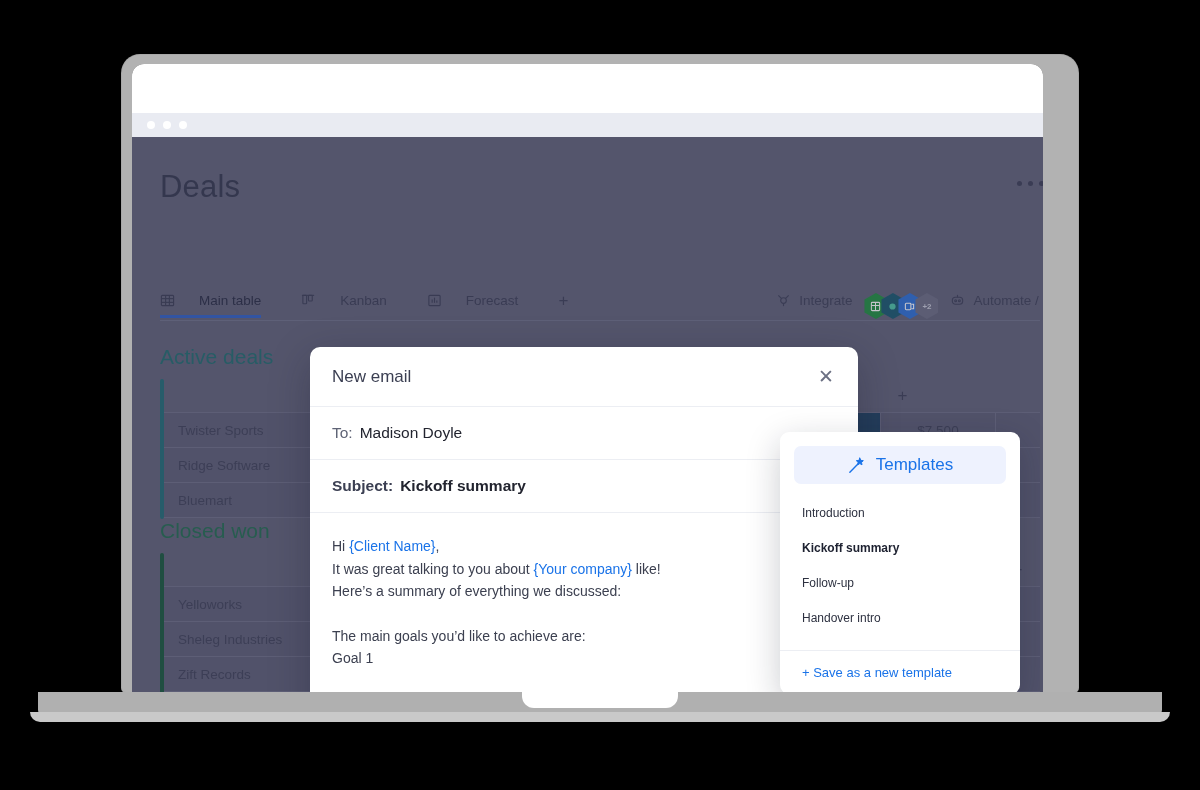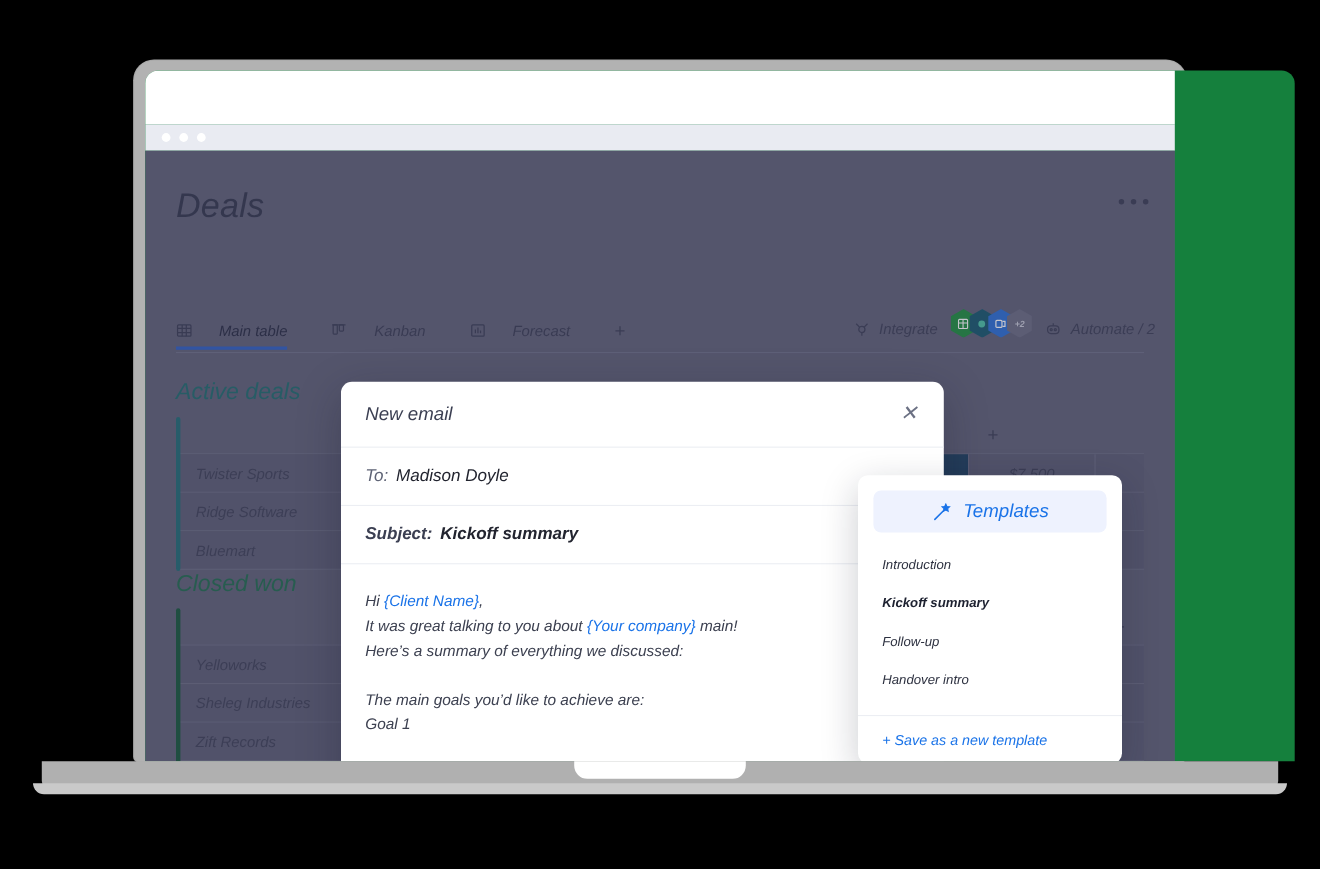--- a/index.html
+++ b/index.html
@@ -18,25 +18,24 @@
     position: absolute;
     left: 122px; top: 55px;
     width: 956px; height: 637px;
     background: #b2b2b2;
     border-radius: 18px 18px 4px 4px;
     box-shadow: 0 0 0 1px #a8a8a8;
   }
   .screen {
     position: absolute;
     left: 132px; top: 64px;
-    width: 1045px; height: 628px;
-    background: #15803d;
+    width: 911px; height: 628px;
+    background: #404040;
     border-radius: 12px 12px 0 0;
     overflow: hidden;
-    font-style: italic;
   }
   .base {
     position: absolute;
     left: 38px; top: 692px;
     width: 1124px; height: 24px;
     background: #b0b0b0;
     border-radius: 0 0 6px 6px;
   }
   .base-lip {
     position: absolute;
@@ -98,22 +97,22 @@
     position: relative;
   }
   .tab.active { color: #262a42; }
   .tab.active::after {
     content: ""; position: absolute; left: 0; right: 0; bottom: -1px;
     height: 2.5px; background: #2f5fc4;
   }
   .tab .plus { font-size: 17px; color: #3a3d55; line-height: 1; }
 
   .toolbar-right {
-    position: absolute; right: 18px; top: 144px;
-    display: flex; align-items: flex-end; gap: 10px;
+    position: absolute; right: 18px; top: 156px;
+    display: flex; align-items: flex-start; gap: 10px;
     font-size: 13.5px; color: #3b3e56;
   }
   .tb-item { display: flex; align-items: center; gap: 8px; }
   .app-icons { display: flex; align-items: center; margin: 0 2px; }
   .hex {
     width: 23px; height: 26px; margin-left: -6px;
     display: flex; align-items: center; justify-content: center;
     clip-path: polygon(50% 0%, 100% 25%, 100% 75%, 50% 100%, 0% 75%, 0% 25%);
     font-size: 8px; font-weight: 700; color: #fff;
   }
@@ -426,21 +425,21 @@
         </div>
         <div class="field">
           <span class="f-label b">Subject:</span>
           <span class="f-value b">Kickoff summary</span>
         </div>
         <div class="body-text">
           <div>
             <span>Hi </span><span class="tok">{Client Name}</span><span>,</span>
           </div>
           <div>
-            <span>It was great talking to you about </span><span class="tok">{Your company}</span><span> main!</span>
+            <span>It was great talking to you about </span><span class="tok">{Your company}</span><span> like!</span>
           </div>
           <div>Here’s a summary of everything we discussed:</div>
           <div class="blank"></div>
           <div>The main goals you’d like to achieve are:</div>
           <div>Goal 1</div>
 
         </div>
       </div>
 
       <div class="tpl">

